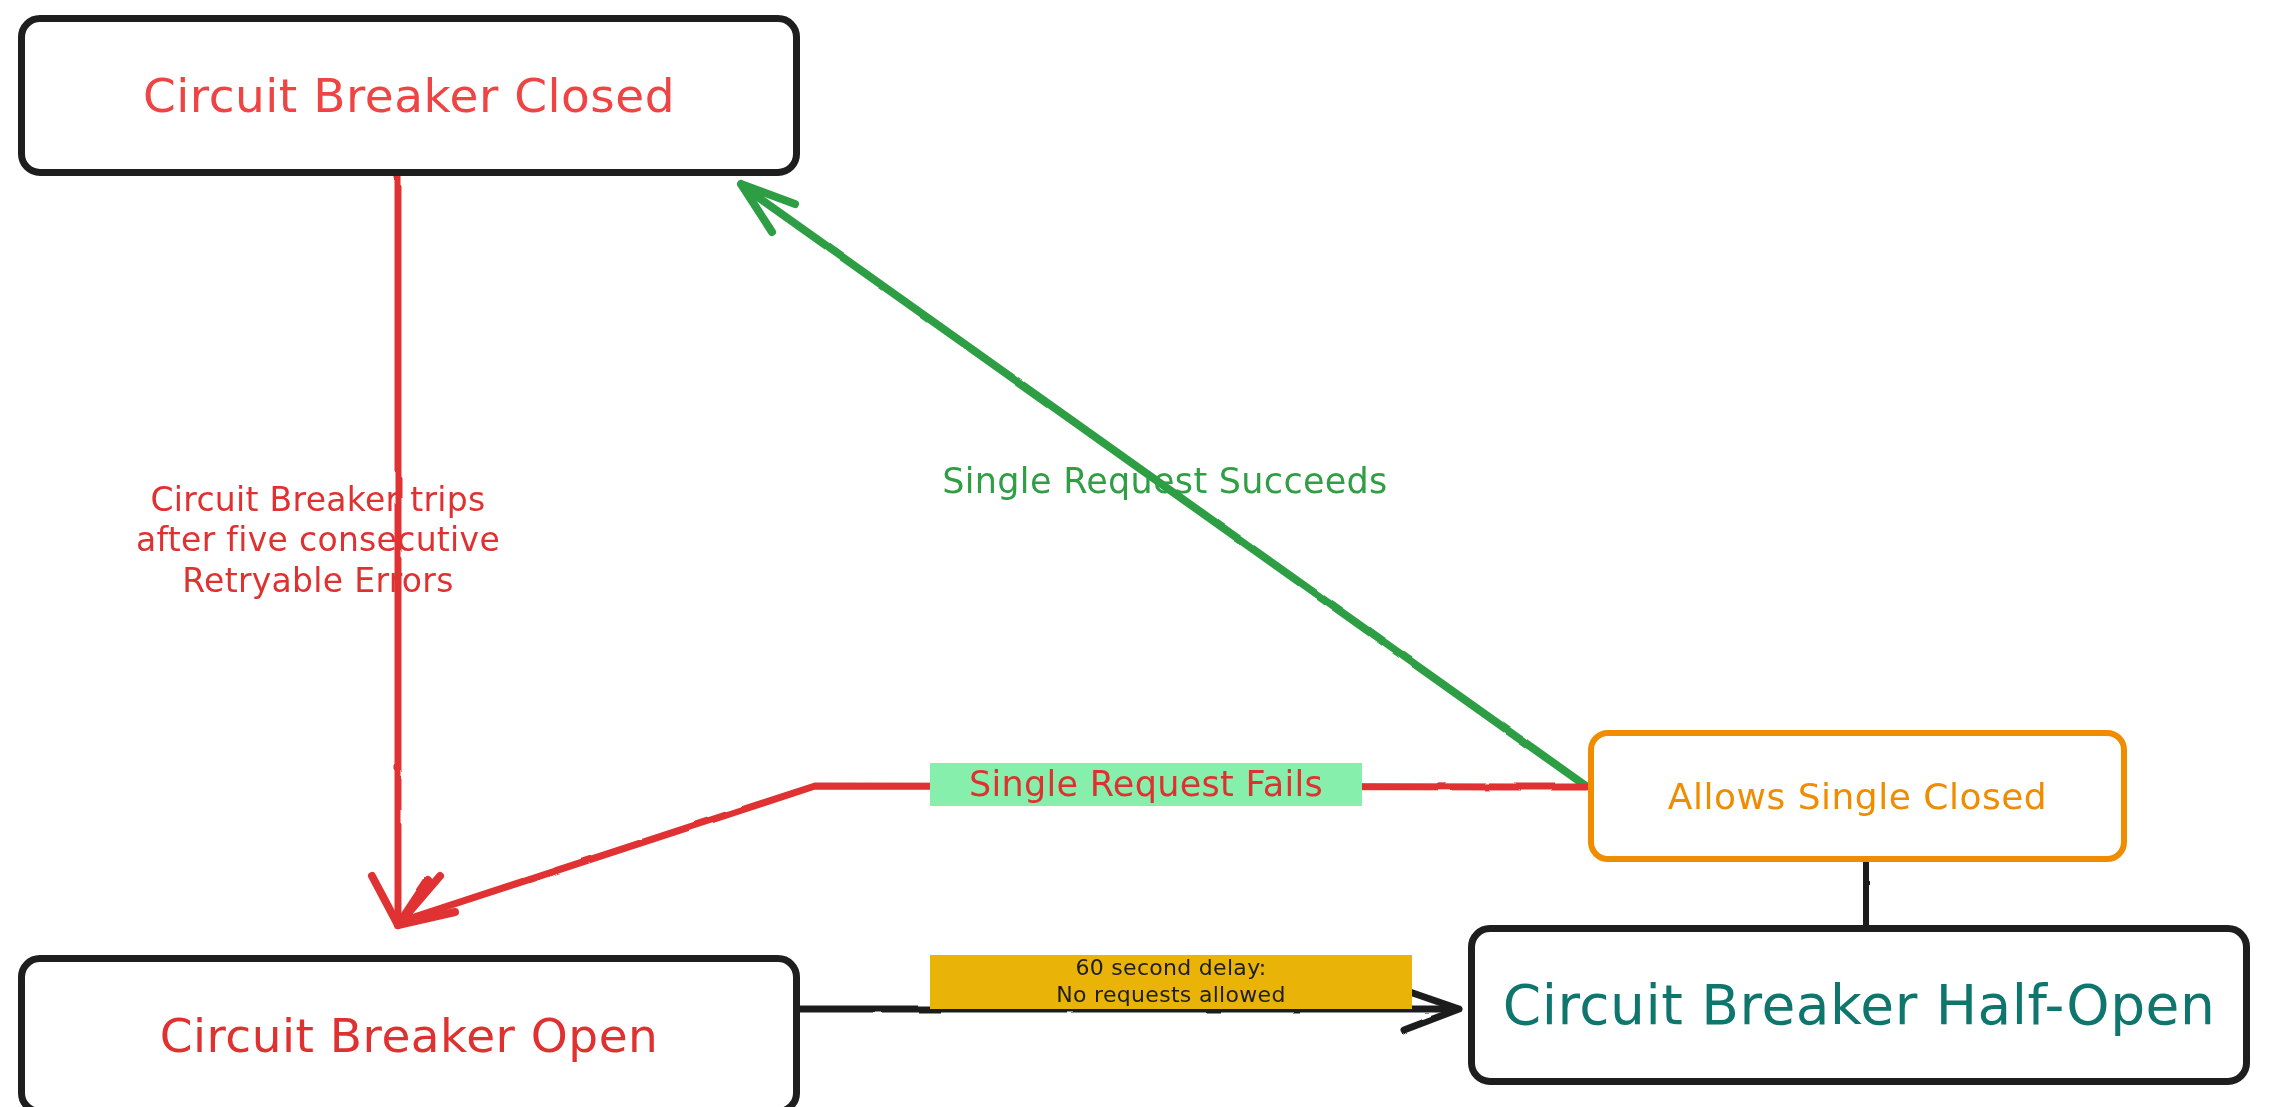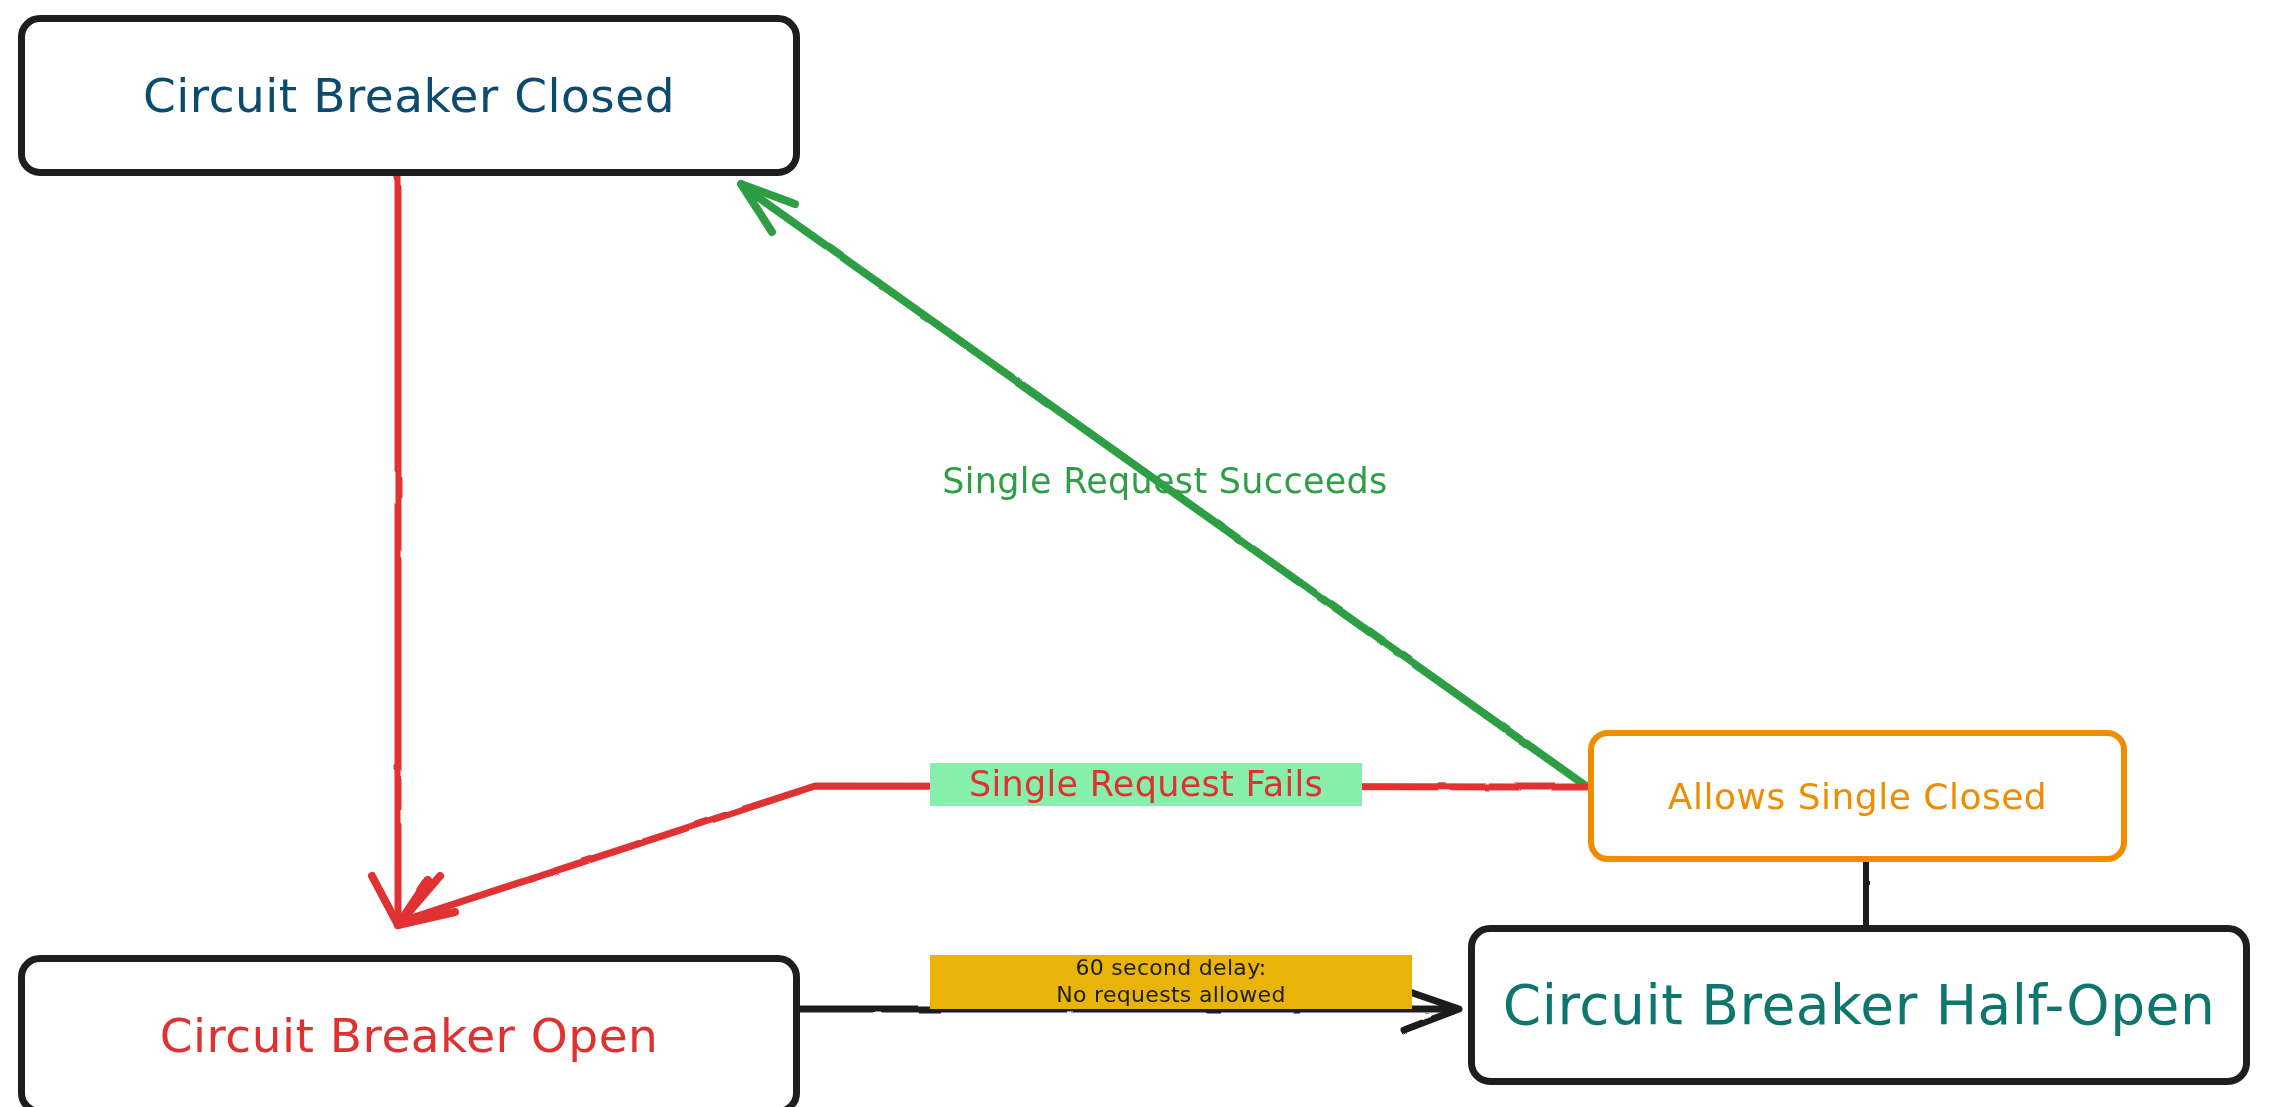--- a/index.html
+++ b/index.html
@@ -91,35 +91,38 @@
         <path d="M 1459 1009 L 1404 990 M 1459 1009 L 1404 1030" stroke="#1e1e1e" stroke-width="7" fill="none" stroke-linecap="round" stroke-linejoin="round"></path>
       </g>
 
       <g>
         <path d="M 1866 862 L 1866 925" stroke="#1e1e1e" stroke-width="6" fill="none" stroke-linecap="round"></path>
       </g>
     </g>
   </svg>
 
   <div class="node-box" style="left:18px; top:15px; width:782px; height:161px; border-width:7px; border-color:#1e1e1e;">
-    <span class="node-label" style="color:#0c4a6e; font-size:47px;">Circuit Breaker Closed</span>
+    <span class="node-label" style="color:#ef4444; font-size:47px;">Circuit Breaker Closed</span>
   </div>
 
   <div class="node-box" style="left:18px; top:925px; width:782px; height:160px; border-width:7px; border-color:#1e1e1e;margin-top:30px;">
     <span class="node-label" style="color:#e03131; font-size:47px;">Circuit Breaker Open</span>
   </div>
 
   <div class="node-box" style="left:1588px; top:730px; width:539px; height:132px; border-width:6px; border-color:#f08c00; border-radius:20px;">
     <span class="node-label" style="color:#f08c00; font-size:36px;">Allows Single Closed</span>
   </div>
 
   <div class="node-box" style="left:1468px; top:925px; width:782px; height:160px; border-width:7px; border-color:#1e1e1e;">
     <span class="node-label" style="color:#0f766e; font-size:55px;">Circuit Breaker Half-Open</span>
   </div>
 
+  <div class="edge-label" style="left:108px; top:480px; width:420px; color:#e03131; font-size:33px;">Circuit Breaker trips
+after five consecutive
+Retryable Errors</div>
 
   <div class="edge-label" style="left:870px; top:460px; width:590px; color:#2f9e44; font-size:35px;">Single Request Succeeds</div>
 
   <div class="edge-label label-bg" style="left:930px; top:763px; width:420px; color:#e03131; font-size:35px; background:#86efac;">Single Request Fails</div>
 
   <div class="edge-label label-bg" style="left:930px; top:955px; width:470px; color:#1e1e1e; font-size:22px; background:#eab308;">60 second delay:
 No requests allowed</div>
 
 </div>
 

